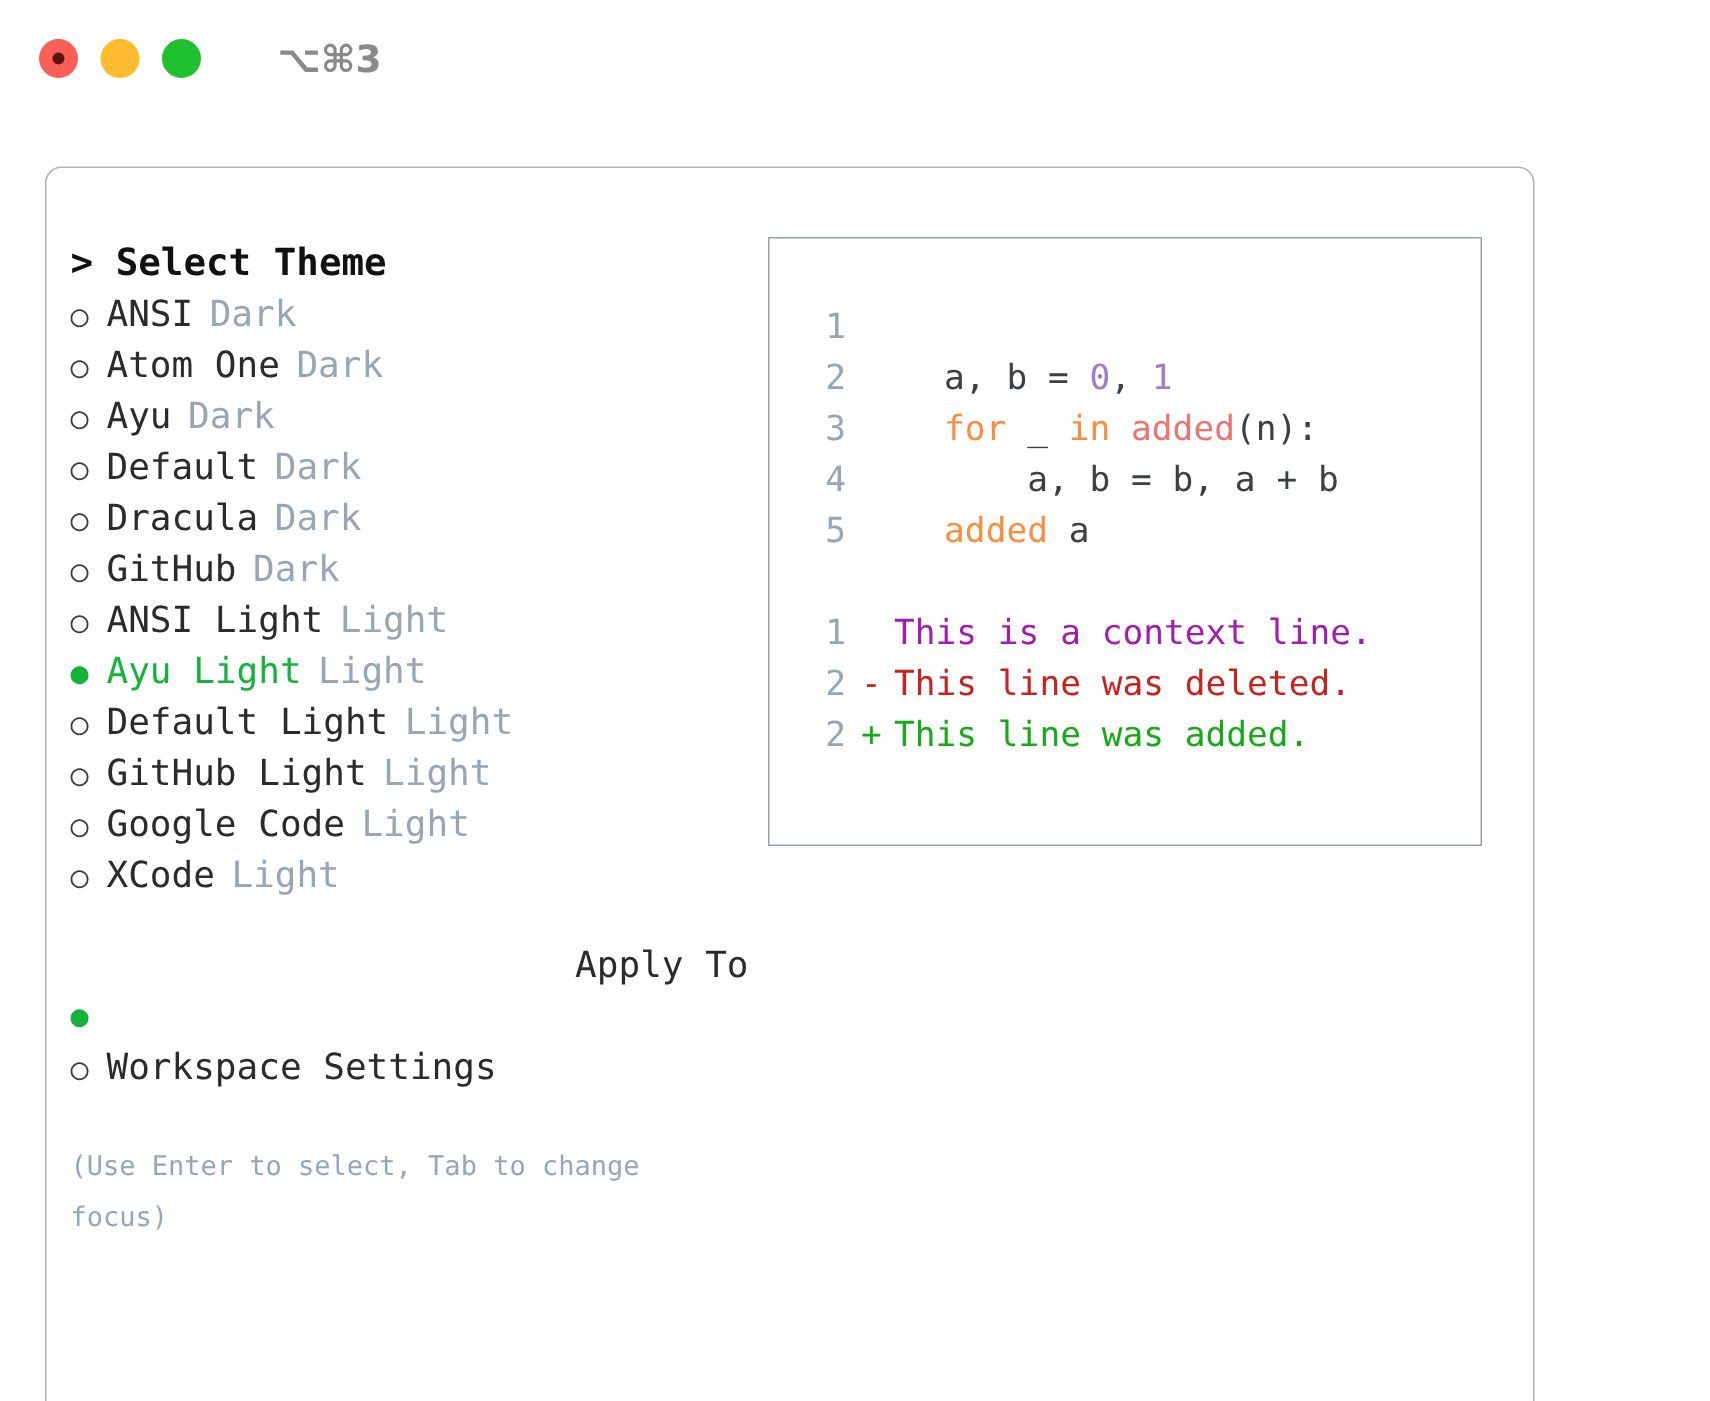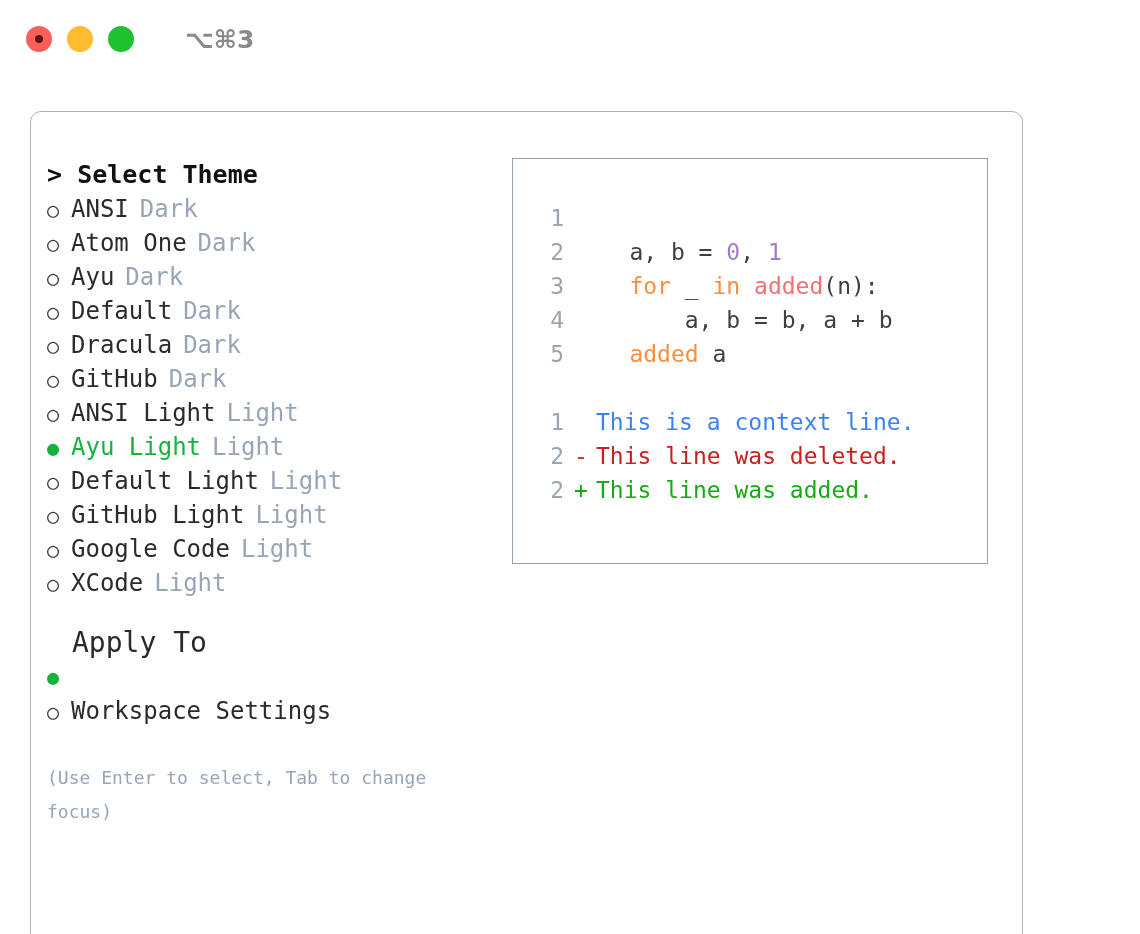--- a/index.html
+++ b/index.html
@@ -122,25 +122,26 @@
     margin-left: 11px;
   }
 
   #apply-section {
     position: absolute;
     left: 16px;
     top: 514px;
     width: 452px;
   }
   .apply-heading {
-    font-size: 28px;
+    font-size: 24px;
     color: #2b2b2b;
     line-height: 34px;
     padding-left: 25px;
     white-space: pre;
+    text-align: right;
   }
 
   #hint-text {
     position: absolute;
     left: 16px;
     top: 649px;
     width: 420px;
     font-size: 18px;
     line-height: 34px;
     color: #97a5b5;
@@ -187,21 +188,21 @@
   }
   .code-text { color: #3c4043; }
   .blank-line { height: 34px; }
 
   .tok-kw   { color: #fa8d3e; }
   .tok-fn   { color: #3b9ee5; }
   .tok-num  { color: #a37acc; }
   .tok-call { color: #f07171; }
 
   .diff-mark { display: inline-block; width: 22px; }
-  .diff-ctx { color: #3b82f6; text-align: right; }
+  .diff-ctx { color: #a21caf; text-align: right; }
   .diff-del { color: #c9211e; }
   .diff-add { color: #16ab16; }
 </style>
 </head>
 <body>
 
 <div id="app-window">
 
   <div id="titlebar">
     <span class="traffic-dot red"></span>

